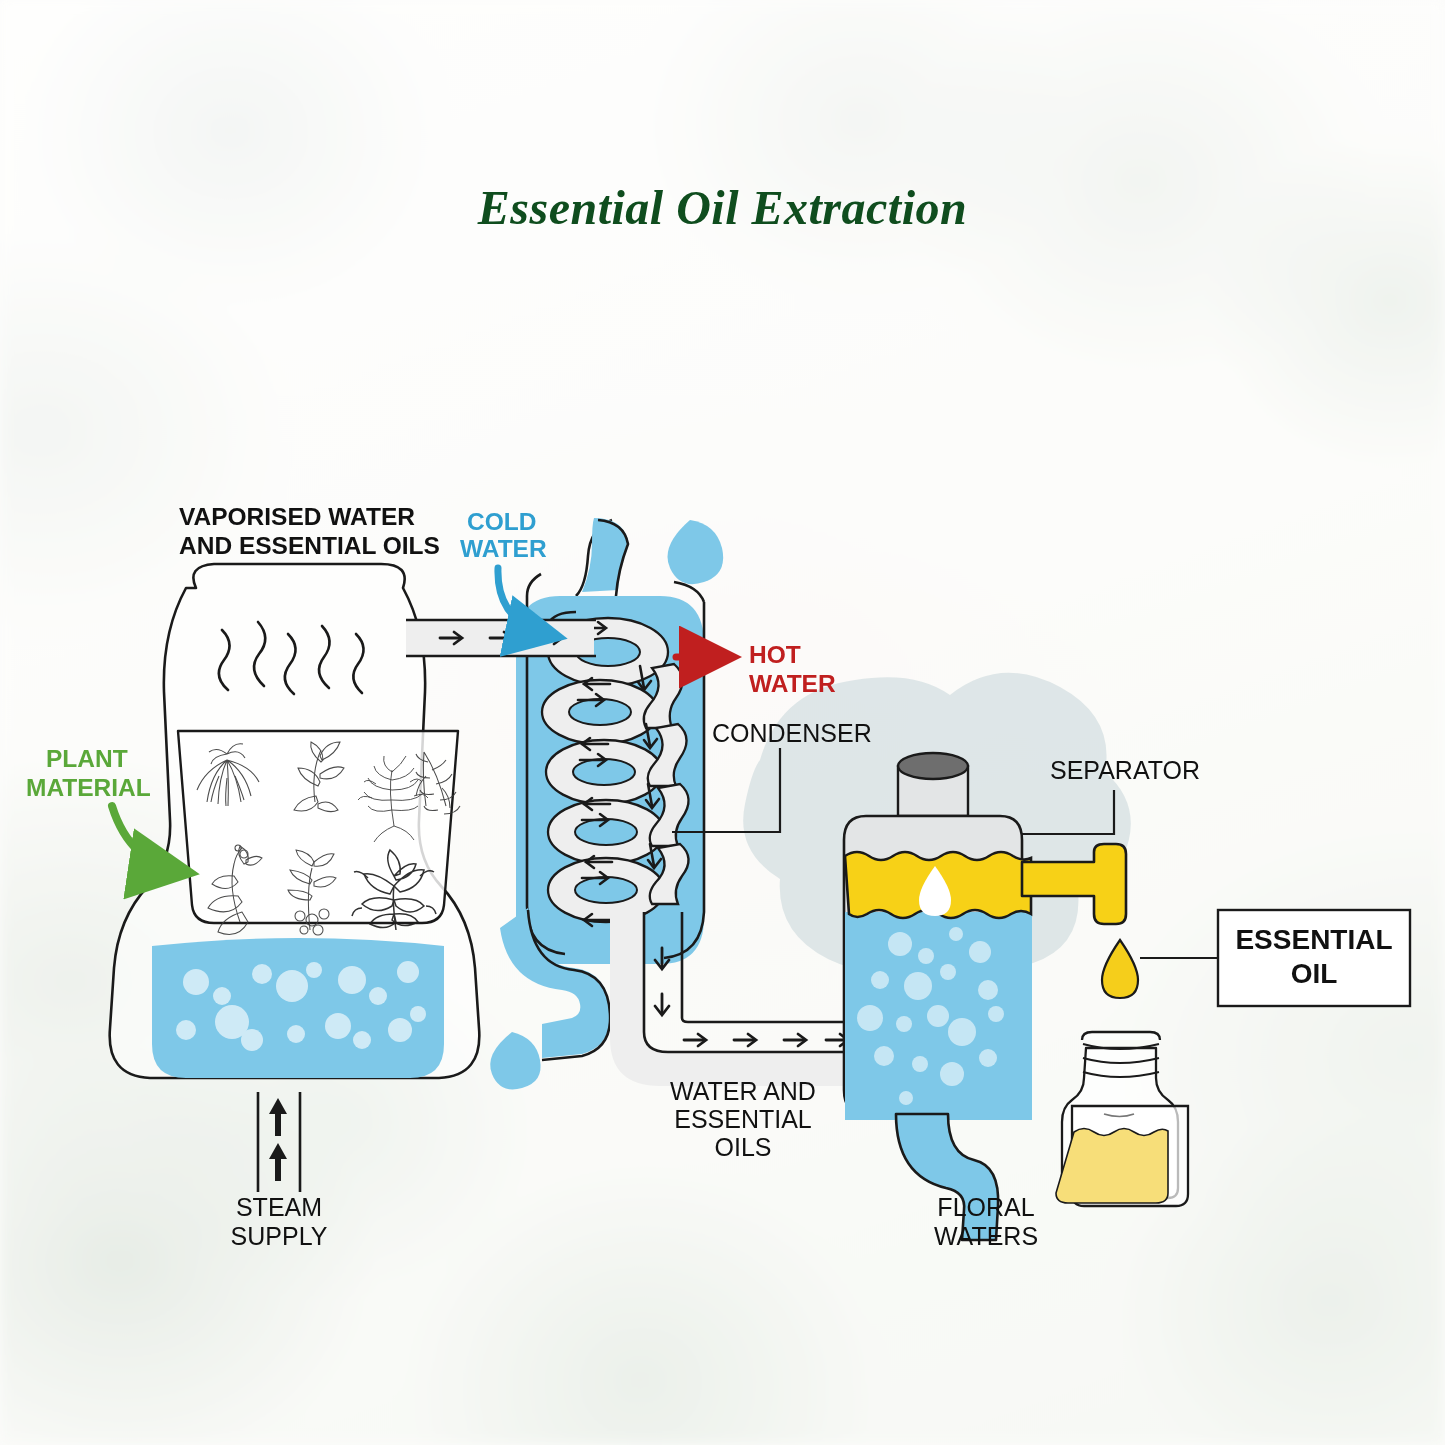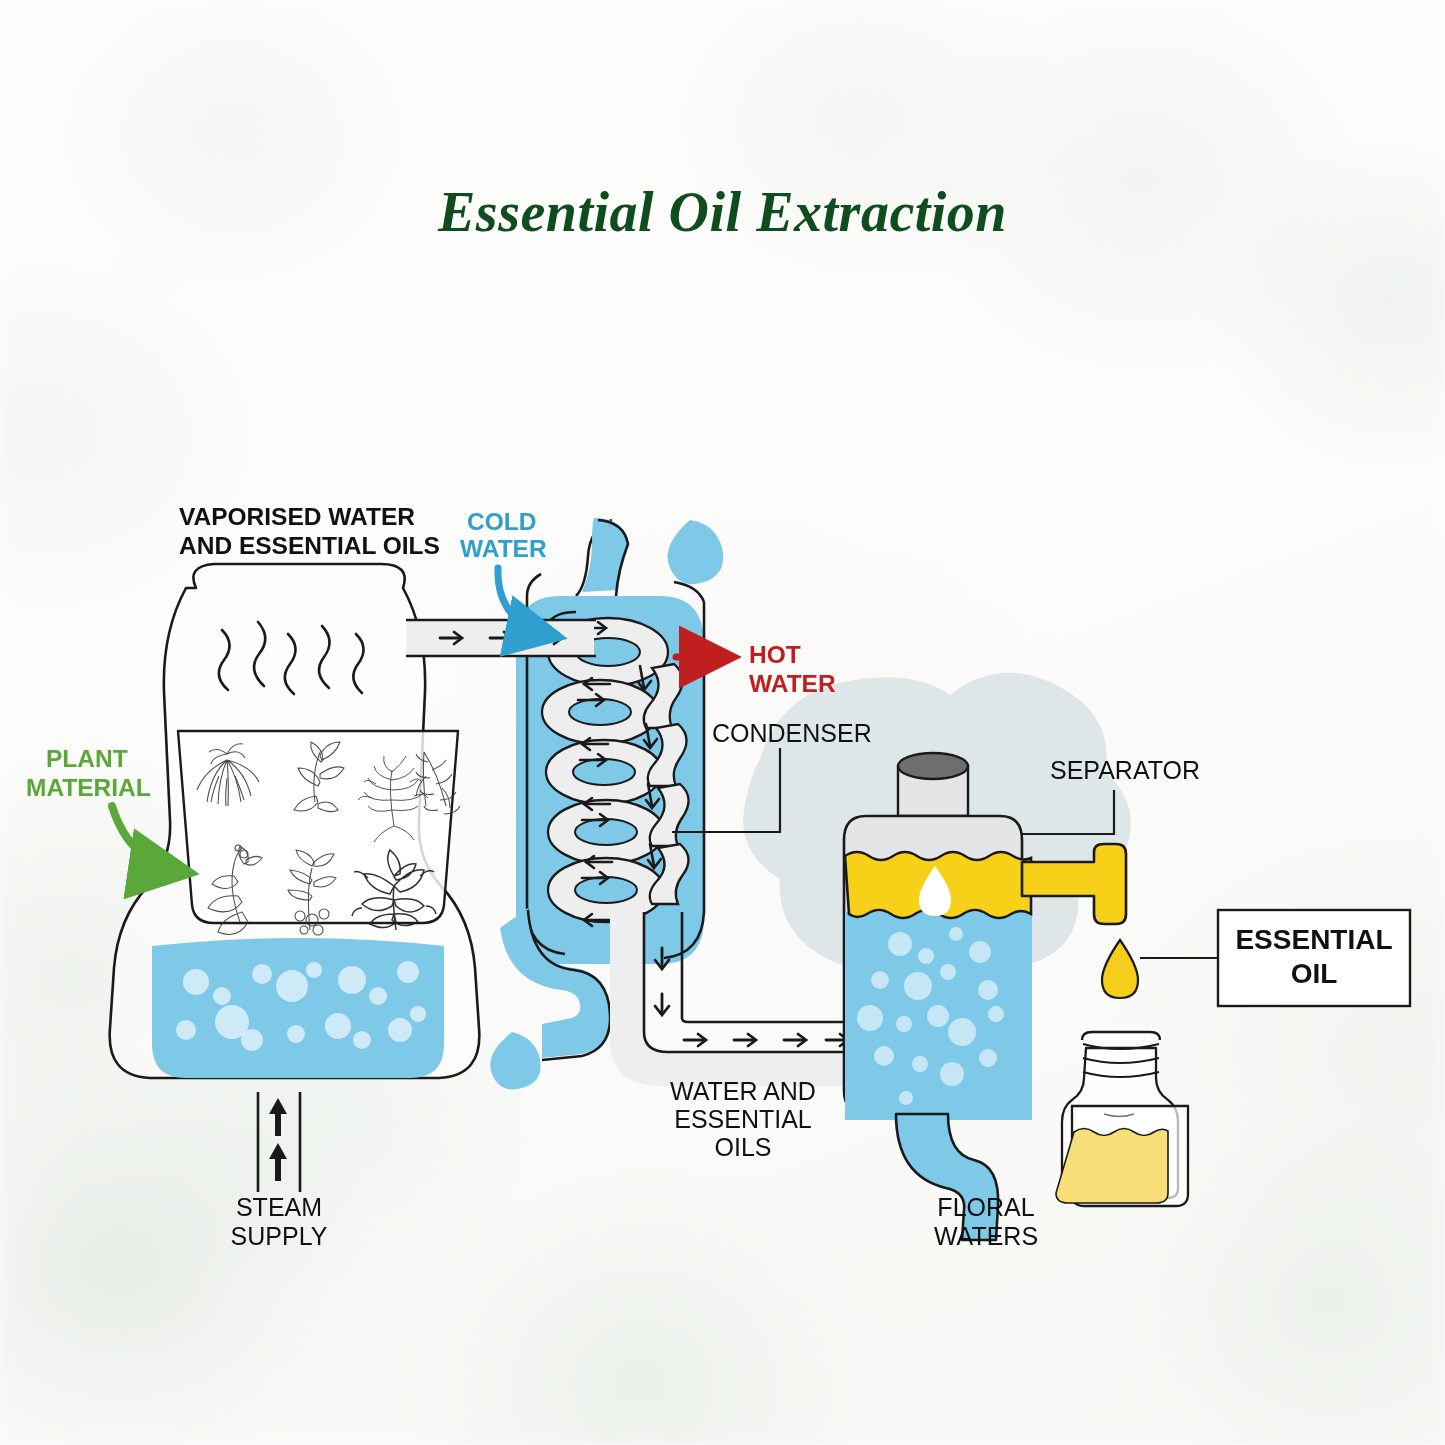--- a/index.html
+++ b/index.html
@@ -31,21 +31,21 @@
     filter:blur(6px);
   }
   #bgwash{position:absolute;inset:0;background:rgba(255,255,255,.34);}
 
   
   #title{
     position:absolute;left:0;right:0;top:180px;
     text-align:center;
     font-family:"Liberation Serif", serif;
     font-weight:bold;font-style:italic;
-    font-size:56px;letter-spacing:.5px;
+    font-size:48px;letter-spacing:.5px;
     color:#0f4d1e;
   }
 
   
   svg#diagram{position:absolute;left:0;top:0;width:1445px;height:1445px;}
 
   .lbl{font-family:"Liberation Sans",sans-serif;}
   .lbl-bold{font-weight:bold;}
   text{dominant-baseline:middle;}
 </style>

